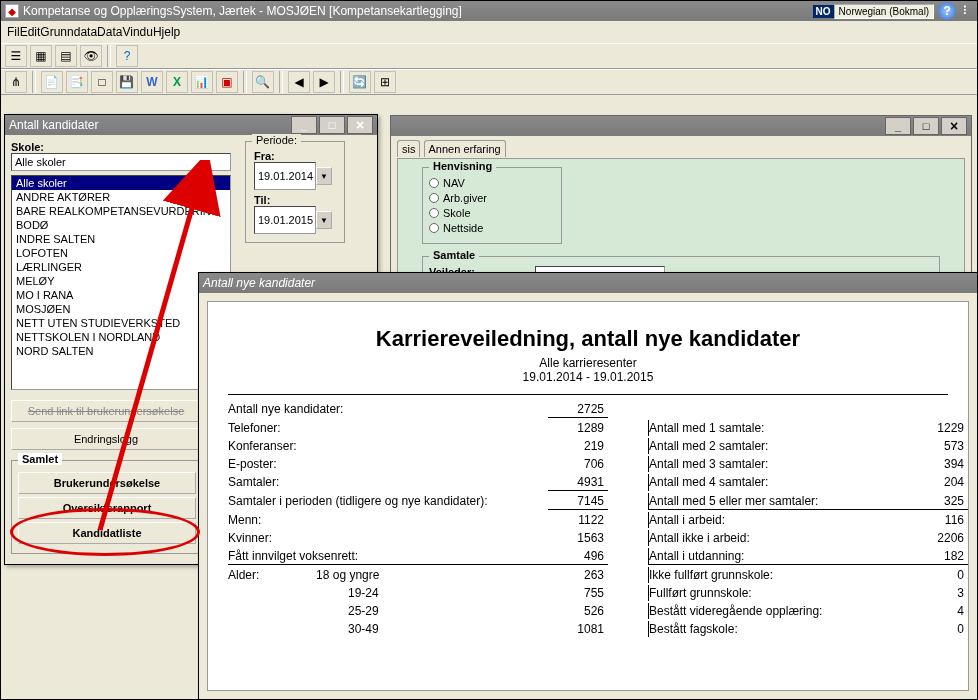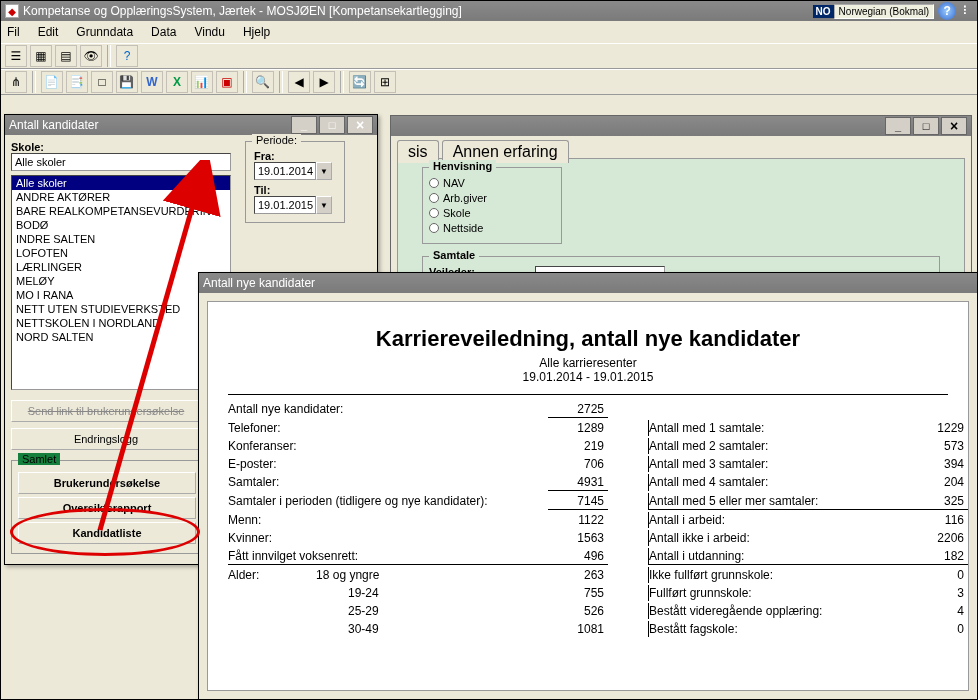--- a/index.html
+++ b/index.html
@@ -9,35 +9,35 @@
   .main-window { position: absolute; top: 0; left: 0; right: 0; height: 700px; background: #ece9d8; border: 1px solid #000; }
   .titlebar { height: 20px; background: linear-gradient(#8a8a8a, #7a7a7a); color: #fff; display: flex; align-items: center; padding: 0 4px; font-size: 12px; }
   .titlebar .app-icon { width: 14px; height: 14px; background: #fff; border: 1px solid #aaa; margin-right: 4px; display:flex; align-items:center; justify-content:center; }
   .titlebar .app-icon::before { content:"◆"; color:#c00; font-size:10px; }
   .titlebar .spacer { flex: 1; }
   .lang-box { background:#002868; color:#fff; padding:1px 3px; margin-left: 6px; font-weight:bold; font-size:10px; }
   .lang-text { background:#f0f0e0; color:#000; padding:1px 4px; font-size:10px; border:1px inset #fff; }
   .help-circle { width:18px; height:18px; border-radius:50%; background:radial-gradient(#9cf,#36c); color:#fff; display:flex; align-items:center; justify-content:center; margin:0 4px; font-weight:bold; }
   .pin { font-size:12px; padding:0 2px; }
   
-  .menubar { height: 22px; display:flex; align-items:center; padding: 2px 6px; gap: 18px; font-size:12px; }
+  .menubar { height: 22px; display:flex; align-items:center; padding: 2px 6px; font-size:12px; }
   .menu-item { cursor: default; }
   
   .toolbar { height: 26px; border-top:1px solid #fff; border-bottom:1px solid #999; display:flex; align-items:center; padding:0 4px; gap:3px; background:#ece9d8; }
   .tool-btn { width:22px; height:22px; border:1px solid #c4c0b8; background:#ece9d8; display:flex; align-items:center; justify-content:center; font-size:12px; cursor:default; }
   .tool-sep { width:4px; height:22px; border-left:1px solid #aaa; border-right:1px solid #fff; margin:0 2px; }
   
   
   .bg-window { position:absolute; top:115px; left:390px; right:6px; height:180px; background:#ece9d8; border:1px solid #666; }
   .bg-window .win-title { height:20px; background:linear-gradient(#8a8a8a,#7a7a7a); display:flex; justify-content:flex-end; align-items:center; gap:2px; padding:0 4px; }
   .win-btn { width:26px; height:18px; background:#d4d0c8; border:1px solid #666; display:flex; align-items:center; justify-content:center; font-size:11px; font-weight:bold; }
   .win-btn.x { font-size:14px; }
   
   .bg-tabs { height:22px; padding:4px 6px 0; }
-  .bg-tab { display:inline-block; padding:2px 10px; border:1px solid #999; border-bottom:none; background:#ece9d8; font-size:16px; border-radius:3px 3px 0 0; }
+  .bg-tab { display:inline-block; padding:2px 4px; border:1px solid #999; border-bottom:none; background:#ece9d8; font-size:11px; border-radius:3px 3px 0 0; }
   
   .bg-content { display:flex; gap:12px; padding:8px 24px; height:120px; background:#d6e8d6; border:1px solid #999; margin:0 6px;flex-direction:column; }
   .field-group { border:1px solid #999; padding:6px; position:relative; }
   .field-group .legend { position:absolute; top:-8px; left:6px; background:#d6e8d6; padding:0 4px; font-weight:bold; }
   .radio-row { display:flex; align-items:center; gap:4px; margin:3px 0; font-size:11px; }
   .radio-dot { width:10px; height:10px; border:1px solid #666; border-radius:50%; background:#fff; }
   .sam-row { display:flex; margin:3px 0; gap:6px; font-size:11px; }
   .sam-input { width:130px; height:16px; background:#fff; border:1px inset #999; }
   
   
@@ -50,32 +50,32 @@
   .ak-label { font-weight:bold; font-size:11px; }
   .ak-input { width:220px; height:18px; background:#fff; border:1px inset #999; padding:0 3px; font-size:11px; display:flex; align-items:center; }
   
   .ak-list { width:220px; height:215px; background:#fff; border:1px inset #999; overflow:hidden; font-size:11px; }
   .ak-list-item { padding:1px 4px; white-space:nowrap; }
   .ak-list-item.selected { background:#000080; color:#fff; }
   
   .periode-box { border:1px solid #999; padding:8px; width:100px; position:absolute; top:6px; left:240px; }
   .periode-box .legend { position:absolute; top:-8px; left:6px; background:#ece9d8; padding:0 4px; font-size:11px; }
   .date-sel { display:flex; align-items:center; }
-  .date-field { width:62px; height:18px; background:#fff; border:1px inset #999; padding:8px 3px; font-size:11px; display:flex; align-items:center; }
+  .date-field { width:62px; height:28px; background:#fff; border:1px inset #999; padding:8px 3px; font-size:11px; display:flex; align-items:center; }
   .date-btn { width:16px; height:18px; background:#d4d0c8; border:1px outset #fff; display:flex; align-items:center; justify-content:center; font-size:8px; }
   
   .ak-bottom { padding:4px 6px 10px; }
   .ak-btn-row button { width:190px; height:22px; font-size:11px; margin-bottom:6px; background:#ece9d8; border:1px outset #fff; }
   .samlet-box { border:1px solid #999; padding:8px 6px 6px; margin-top:4px; position:relative; }
-  .samlet-box .legend { position:absolute; top:-8px; left:6px; background:#15803d; padding:0 4px; font-weight:normal; font-size:11px; }
+  .samlet-box .legend { position:absolute; top:-8px; left:6px; background:#ffffff; padding:0 4px; font-weight:bold; font-size:11px; }
   .samlet-box button { width:178px; height:22px; margin:3px 0; font-size:11px; background:#ece9d8; border:1px outset #fff; font-weight:bold; display:block; }
   
   
   .report-window { position:absolute; top:272px; left:198px; right:0; bottom:0; background:#ece9d8; border:1px solid #000; box-shadow:2px 2px 4px rgba(0,0,0,0.3); }
-  .report-window .win-title { height:20px; background:linear-gradient(#8a8a8a,#7a7a7a); color:#fff; display:flex; align-items:center; padding:0 4px; font-size:12px; }
+  .report-window .win-title { height:20px; background:linear-gradient(#8a8a8a,#7a7a7a); color:#fff; display:flex; align-items:center; padding:0 4px; font-size:12px;font-style:italic; }
   
   .report-body { margin:8px; border:1px solid #999; background:#fff; height:calc(100% - 36px); padding:16px 20px; overflow:hidden; }
   .report-title { text-align:center; font-size:22px; font-weight:bold; margin:8px 0 4px; }
   .report-sub { text-align:center; font-size:12px; }
   .report-range { text-align:center; font-size:12px; margin-bottom:10px; }
   hr.thin { border:none; border-top:1px solid #000; margin:6px 0; }
   
   .report-grid { display:grid; grid-template-columns: 320px 60px 40px 260px 60px; font-size:12px; row-gap:2px; }
   .report-grid .lbl { padding:1px 0; }
   .report-grid .val { text-align:right; padding:1px 4px; }
@@ -209,20 +209,21 @@
     <div class="ak-list">
       <div class="ak-list-item selected">Alle skoler</div>
       <div class="ak-list-item">ANDRE AKTØRER</div>
       <div class="ak-list-item">BARE REALKOMPETANSEVURDERING</div>
       <div class="ak-list-item">BODØ</div>
       <div class="ak-list-item">INDRE SALTEN</div>
       <div class="ak-list-item">LOFOTEN</div>
       <div class="ak-list-item">LÆRLINGER</div>
       <div class="ak-list-item">MELØY</div>
       <div class="ak-list-item">MO I RANA</div>
+      <div class="ak-list-item">MOSJØEN</div>
       <div class="ak-list-item">NETT UTEN STUDIEVERKSTED</div>
       <div class="ak-list-item">NETTSKOLEN I NORDLAND</div>
       <div class="ak-list-item">NORD SALTEN</div>
     </div>
     <div class="periode-box">
       <span class="legend">Periode:</span>
       <div style="font-weight:bold">Fra:</div>
       <div class="date-sel">
         <span class="date-field">19.01.2014</span>
         <span class="date-btn">▼</span>

